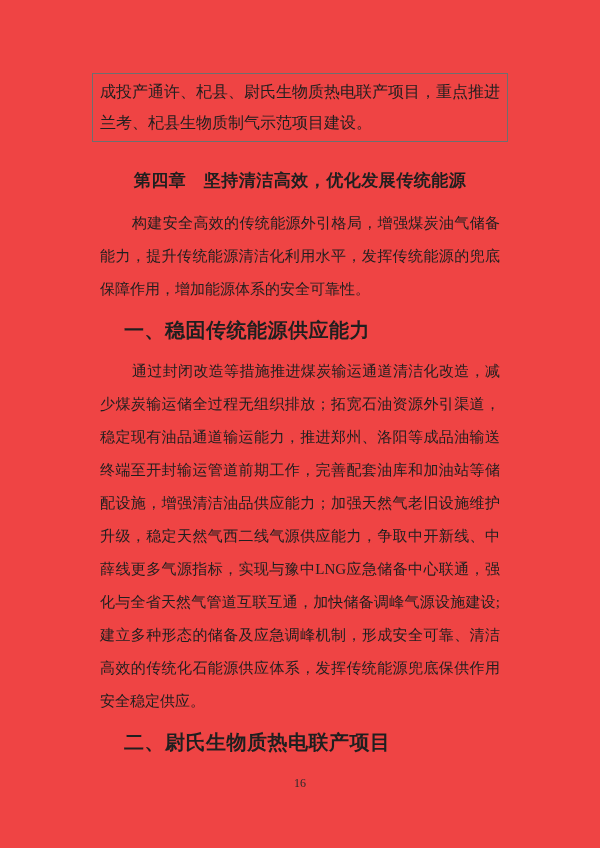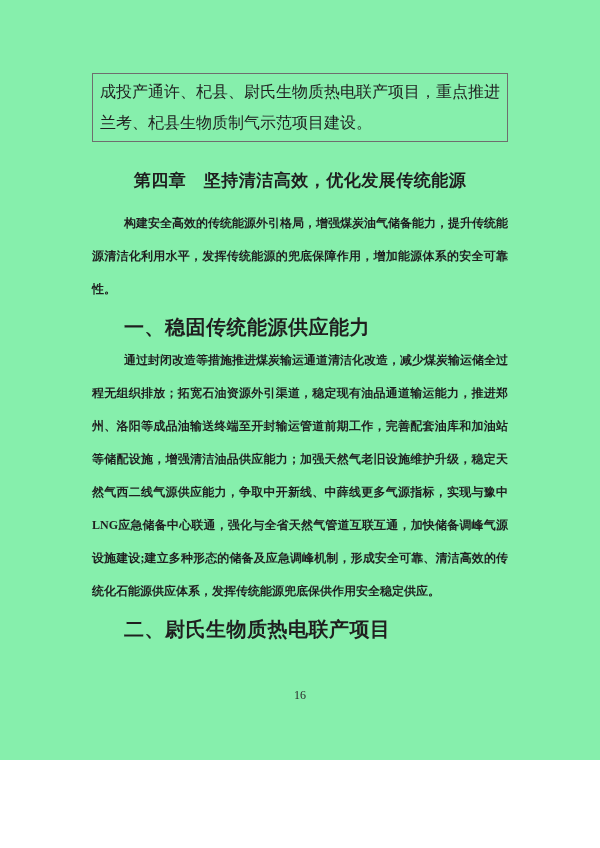--- a/index.html
+++ b/index.html
@@ -3,22 +3,22 @@
 <meta charset="utf-8">
 <style>
   html, body {
     margin: 0;
     padding: 0;
     background: #ffffff;
   }
   .page {
     position: relative;
     width: 600px;
-    height: 760px;
-    background: #86efac;
+    height: 848px;
+    background: #ef4444;
     overflow: hidden;
     font-family: "Liberation Serif", "DejaVu Serif", serif;
     color: #1f1f1f;
   }
   .content {
     position: absolute;
     left: 92px;
     top: 73px;
     width: 416px;
   }
@@ -36,26 +36,25 @@
   .chapter-title {
     font-family: Liberation Sans, sans-serif;
     font-size: 17px;
     font-weight: bold;
     text-align: center;
     letter-spacing: 0.5px;
     line-height: 26px;
     margin: 26px 0 13px 0;
   }
   .para {
-    margin: 0;
-    font-size: 12px;
+    margin: 8px;
+    font-size: 15px;
     line-height: 33px;
     text-align: justify;
     text-indent: 32px;
-    font-weight: bold;
   }
   .subhead {
     font-family: "Liberation Sans", "DejaVu Sans", sans-serif;
     font-size: 20px;
     font-weight: bold;
     letter-spacing: 0.5px;
     line-height: 33px;
     text-indent: 32px;
     margin: 5px 0 0 0;
   }

